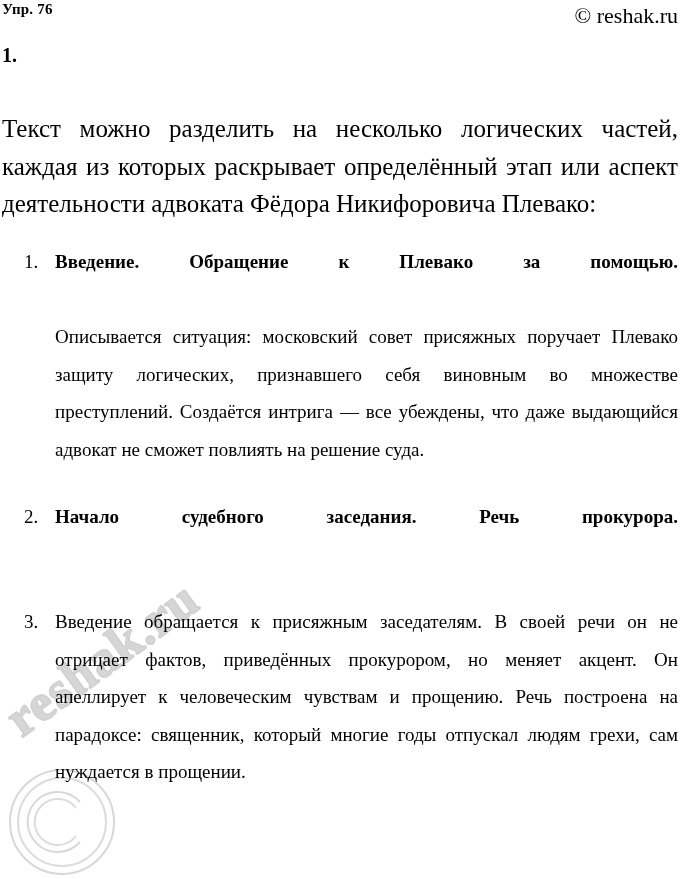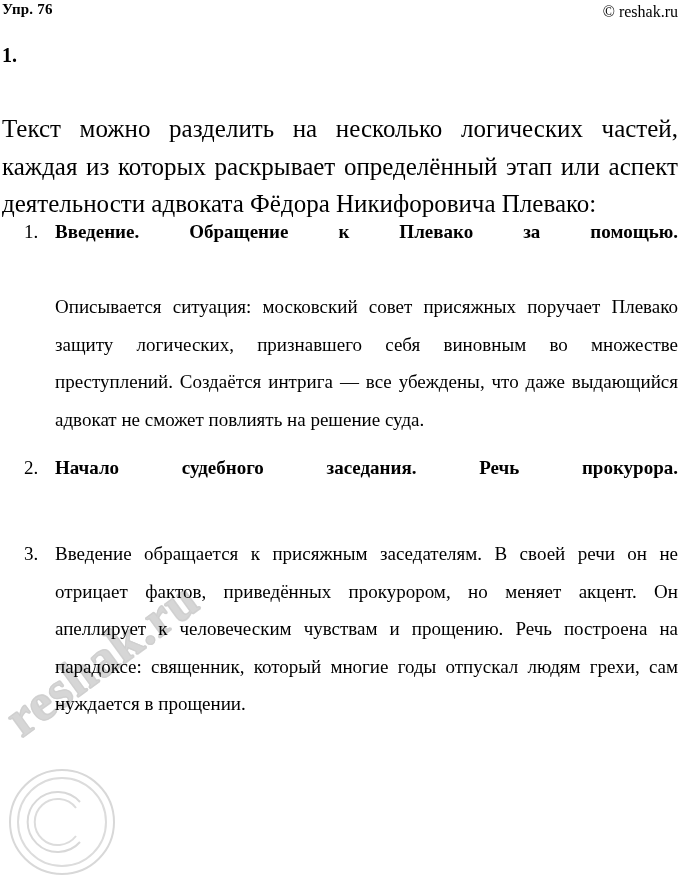--- a/index.html
+++ b/index.html
@@ -70,21 +70,21 @@
     left: 2px;
     top: 1px;
     font-size: 15px;
     font-weight: 700;
     letter-spacing: 0.2px;
   }
   .copyright {
     position: absolute;
     right: 2px;
     top: 3px;
-    font-size: 16px;
+    font-size: 22px;
     font-weight: 400;
   }
 
   .section-number {
     position: absolute;
     left: 2px;
     top: 44px;
     font-size: 20px;
     font-weight: 700;
   }
@@ -121,20 +121,21 @@
     font-size: 19px;
     font-weight: 400;
     line-height: 37.5px;
   }
   .part-body {
     font-size: 19px;
     line-height: 37.5px;
     text-align: justify;
     text-justify: inter-word;
     width: 623px;
+    margin-top: 30px;
   }
   
   .heading-line {
     display: block;
     font-weight: 700;
     text-align: justify;
     text-justify: inter-word;
   }
   .heading-line::after {
     content: "";

